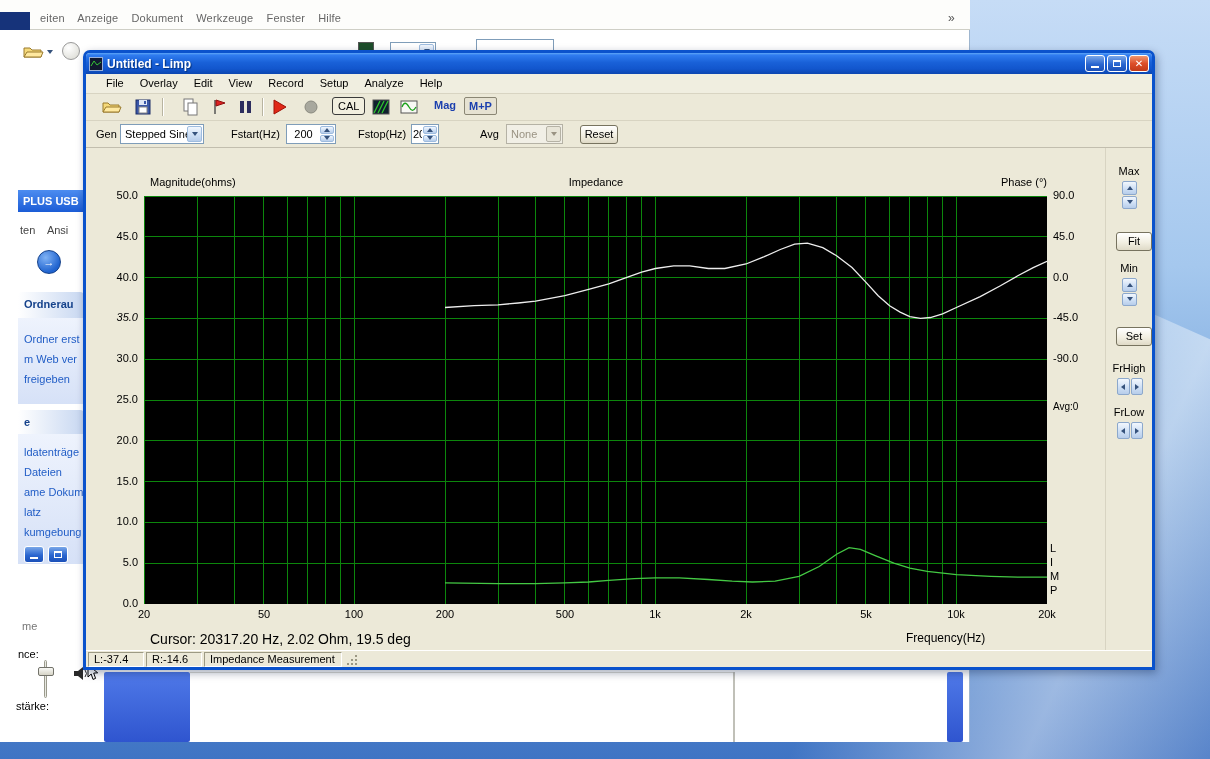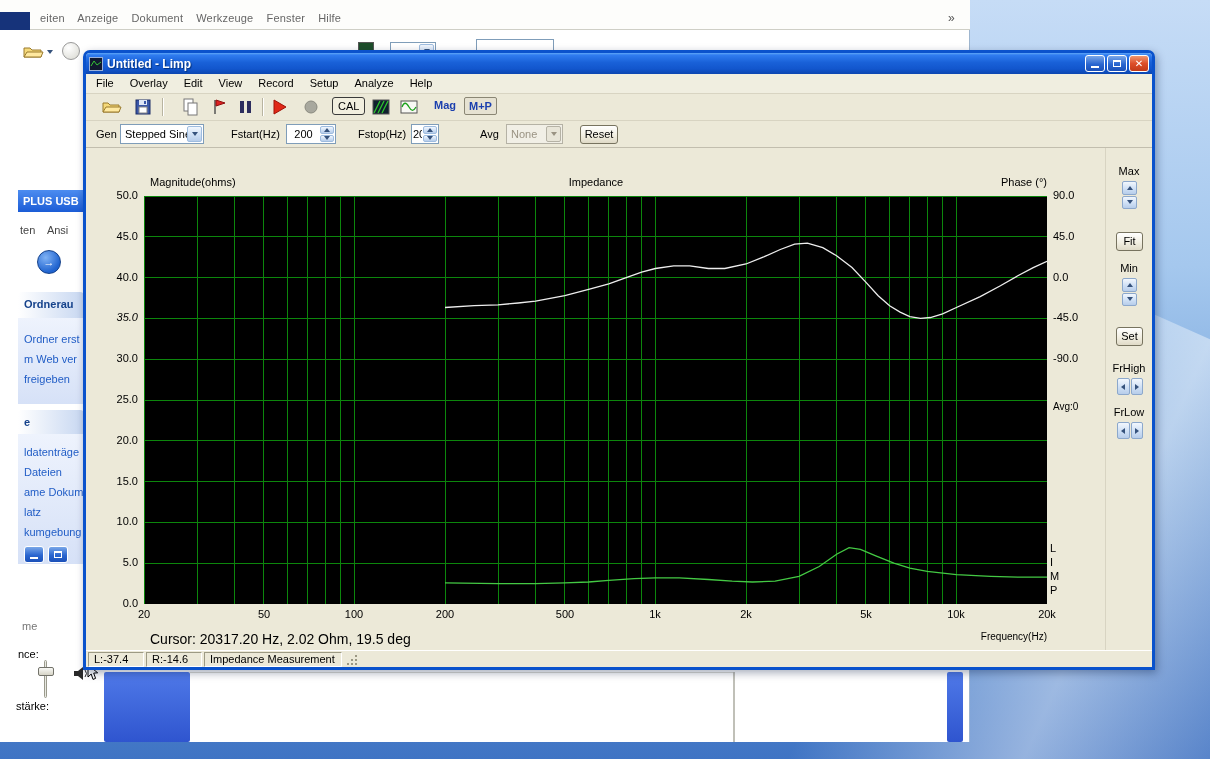--- a/index.html
+++ b/index.html
@@ -36,21 +36,21 @@
        border-radius:7px 7px 0 0;box-shadow:2px 3px 8px rgba(0,20,60,.35);background:#ece9d8}
   .titlebar{position:absolute;left:0;top:0;right:0;height:21px;border-radius:4px 4px 0 0;display:flex;align-items:center;gap:4px;padding:0 3px;
        background:linear-gradient(180deg,#5ea6f7 0%,#2f7cf0 10%,#1961d8 45%,#1256cd 75%,#0c46b0 100%)}
   .title-text{color:#fff;font-weight:bold;font-size:12px;text-shadow:1px 1px 1px #00317e}
   .tb-btns{margin-left:auto;display:flex;gap:2px}
   .tb-btn{width:20px;height:17px;border-radius:3px;border:1px solid #fff;color:#fff;font-size:10px;display:flex;align-items:center;justify-content:center;
        background:linear-gradient(180deg,#7aa7e8,#2a66d0 55%,#1b50b8)}
   .tb-btn.close{background:linear-gradient(180deg,#f0966f,#dd4f2a 50%,#c23a18);font-weight:bold}
   .glyph-min{width:8px;height:2px;background:#fff;align-self:flex-end;margin-bottom:3px}
   .glyph-max{width:8px;height:7px;border:1px solid #fff;border-top:2px solid #fff}
-  .menubar{position:absolute;left:0;top:21px;right:0;height:20px;background:#f0eee0;border-bottom:1px solid #d8d4c2;display:flex;align-items:center;padding-left:2px}
+  .menubar{position:absolute;left:0;top:21px;right:0;height:20px;background:#f0eee0;border-bottom:1px solid #d8d4c2;display:flex;align-items:center;padding-left:12px}
   .menu-item{padding:0 8px;line-height:19px}
   .toolbar{position:absolute;left:0;top:41px;right:0;height:27px;background:#ece9d8;border-bottom:1px solid #d8d4c2}
   .tbi{position:absolute;top:2px;width:22px;height:22px;display:flex;align-items:center;justify-content:center}
   .tsep{position:absolute;top:4px;width:2px;height:18px;border-left:1px solid #b8b4a0;border-right:1px solid #fff}
   .cal-btn{position:absolute;top:3px;border:1px solid #3a3a3a;border-radius:3px;background:#f2efdf;padding:1px 5px;line-height:14px}
   .mag-btn{position:absolute;top:5px;color:#1b3fae;font-weight:bold}
   .mp-btn{position:absolute;top:3px;border:1px solid #8a8674;border-radius:2px;background:#e6e2d2;padding:1px 4px;line-height:14px;color:#1b3fae;font-weight:bold}
   .genbar{position:absolute;left:0;top:68px;right:0;height:27px;background:#ece9d8;border-bottom:1px solid #c2beae}
   .gen-label{position:absolute;top:7px}
   .combo{position:absolute;top:3px;height:20px;background:#fff;border:1px solid #7f9db9;font-size:11px}
@@ -76,27 +76,27 @@
   .tick{position:absolute;font-size:11px;color:#000;white-space:nowrap}
   #left-ticks{position:absolute;left:0;top:0;width:52px;height:100%}
   #left-ticks .tick{right:0;width:52px;text-align:right}
   #right-ticks{position:absolute;left:967px;top:0}
   #x-ticks{position:absolute;left:0;top:460px;width:100%;height:14px}
   #x-ticks .tick{transform:translateX(-50%)}
   #side-letters{position:absolute;left:964px;top:393px;font-size:11px;line-height:14px}
   .side-letter{position:relative}
   .avg-note{position:absolute;left:967px;top:253px;font-size:10px}
   .cursor-note{position:absolute;left:64px;top:483px;font-size:14px}
-  .freq-label{position:absolute;left:820px;top:483px;width:141px;text-align:right;font-size:10px}
+  .freq-label{position:absolute;left:820px;top:483px;width:141px;text-align:left;font-size:12px}
   
   .right-panel{position:absolute;left:1019px;top:95px;width:47px;height:502px;background:#ece9d8;border-left:1px solid #d8d4c2}
   .rp-label{position:absolute;width:100%;text-align:center;font-size:11px}
   .vspin{position:absolute;left:16px;width:15px;height:28px;display:flex;flex-direction:column;gap:1px}
   .vbtn{flex:1;border:1px solid #8ca8cc;border-radius:2px;background:linear-gradient(180deg,#f2f7fd,#cfe0f5 55%,#b7cdea);display:flex;align-items:center;justify-content:center}
-  .rp-btn{left:10px;width:27px;height:19px;line-height:17px}
+  .rp-btn{left:10px;width:36px;height:19px;line-height:17px}
   .hpair{position:absolute;left:11px;width:26px;height:17px;display:flex;gap:1px}
   .hbtn{flex:1;border:1px solid #8ca8cc;border-radius:2px;background:linear-gradient(180deg,#f2f7fd,#cfe0f5 55%,#b7cdea);display:flex;align-items:center;justify-content:center}
   
   .statusbar{position:absolute;left:0;right:0;bottom:0;height:17px;background:#ece9d8;border-top:1px solid #fff;display:flex;gap:2px;padding:1px 2px 0 2px}
   .seg{border:1px solid;border-color:#9d9a84 #fff #fff #9d9a84;height:15px;line-height:13px;padding:0 5px;font-size:11px;white-space:nowrap;overflow:hidden}
   .seg.ready{flex:1}
   .grip{position:relative;width:14px}
   .grip::after{content:"";position:absolute;right:1px;bottom:2px;width:2px;height:2px;background:#9a9783;
       box-shadow:-4px 0 #9a9783,0 -4px #9a9783,-8px 0 #9a9783,-4px -4px #9a9783,0 -8px #9a9783}
 </style>

